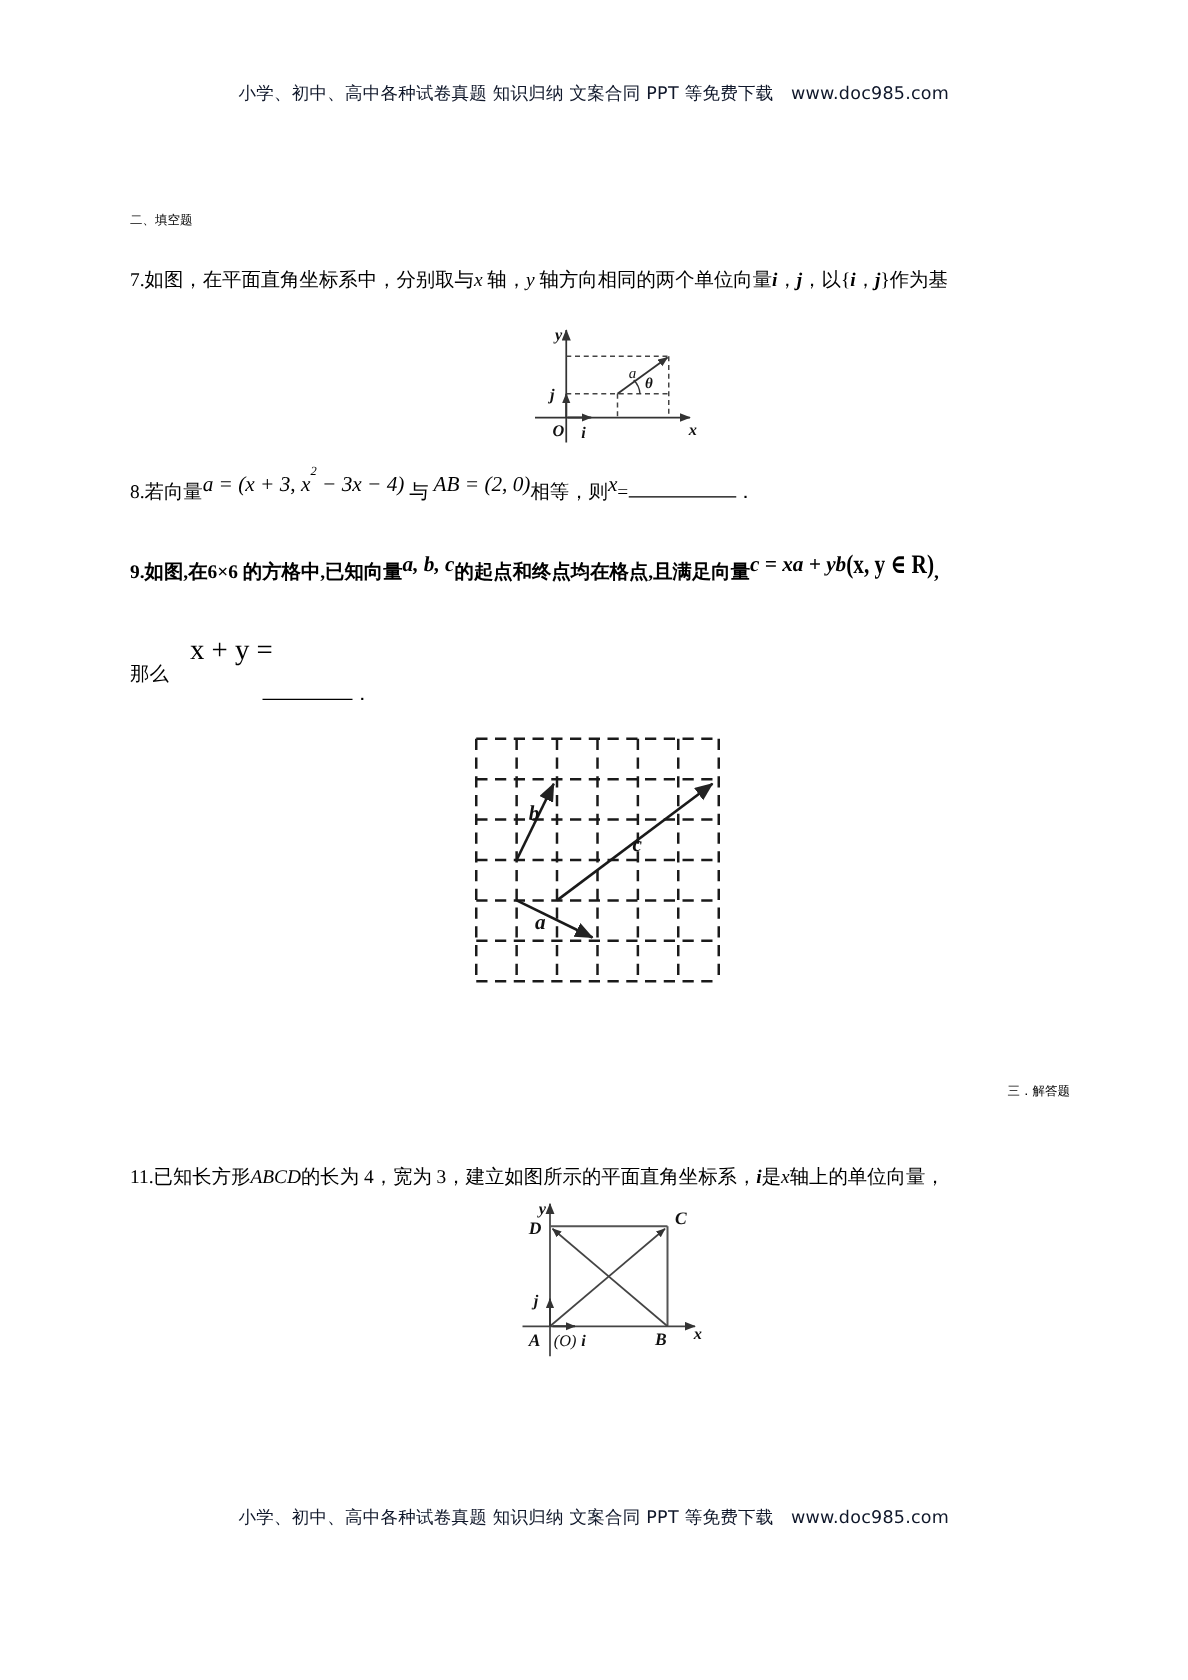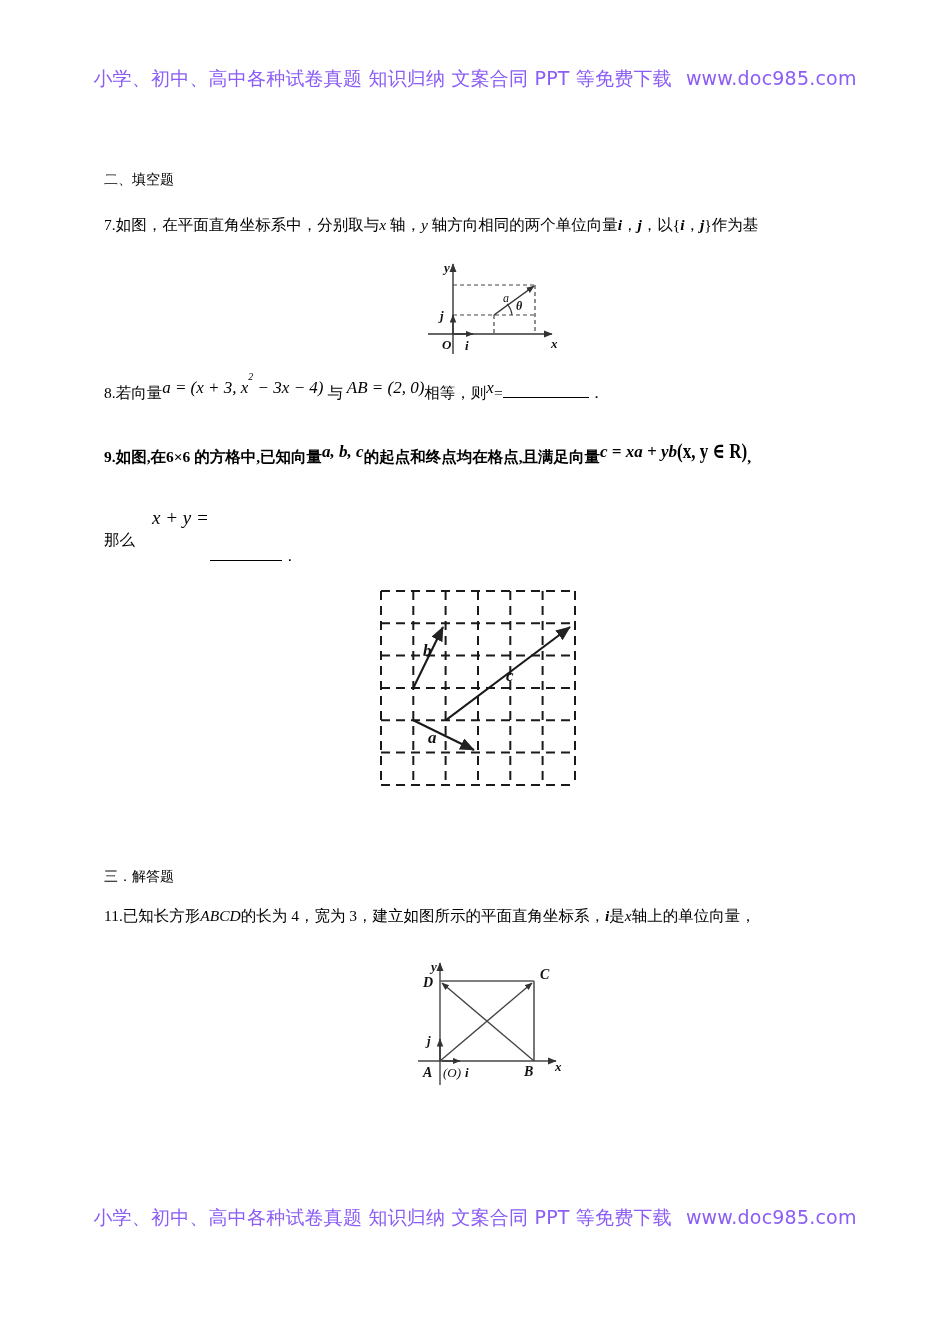--- a/index.html
+++ b/index.html
@@ -22,39 +22,39 @@
     width: 950px;
     height: 1344px;
   }
 
   
   .wm {
     position: absolute;
     left: 0; width: 950px;
     text-align: center;
     font-family: "DejaVu Sans", "Liberation Sans", sans-serif;
-    font-size: 19px;
-    color: #8b5cf6;
+    font-size: 14px;
+    color: #0f172a;
     letter-spacing: .2px;
     white-space: nowrap;
   }
   .wm-head { top: 66px; }
   .wm-foot { top: 1205px; }
   .wm .url { margin-left: 14px; }
 
   
   .content {
     position: absolute;
     left: 104px;
     top: 0;
     width: 752px;
   }
 
   .sec-head {
-    font-size: 14px;
+    font-size: 10px;
     line-height: 1.55;
     margin: 0;
   }
 
   .qline {
     font-size: 15.5px;
     line-height: 1.95;
     margin: 0;
     text-align: justify;
   }
@@ -81,22 +81,21 @@
   .mth sup { font-size: 10px; font-style: italic; top: -.65em; position: relative; }
   .mth .paren {
     font-style: normal;
     display: inline-block;
     transform: scaleY(1.25);
     transform-origin: center;
   }
 
   .mth-blk {
     font-family: "Liberation Serif", "DejaVu Serif", serif;
-    font-style: italic;
-    font-size: 19px;
+    font-size: 23px;
     white-space: nowrap;
   }
 
   
   .fig { position: absolute; }
 
   .fig-q9 { left: 373px; top: 583px; }
   .fig-q7 { left: 420px; top: 258px; }
   .fig-q11 { left: 412px; top: 957px; }
 </style>
@@ -129,25 +128,25 @@
 
     <div style="position:absolute; top:505px; left:0; width:752px;">
       <span class="mth-blk" style="position:absolute; left:48px; top:2px;">x + y =</span>
       <span class="qline" style="position:absolute; left:0; top:20px;">那么</span>
       <span style="position:absolute; left:106px; top:36px;"><span class="blank-m"></span><span class="qline">．</span></span>
     </div>
 
     <div style="position:absolute; top:802px; left:0; width:752px;">
     </div>
 
-    <div style="position:absolute; top:866px; left:0; width:752px;">
+    <div style="position:absolute; top:866px; left:0; width:752px;text-align:right;">
       <p class="sec-head">三．解答题</p>
     </div>
 
-    <div style="position:absolute; top:901px; left:0; width:752px;">
+    <div style="position:absolute; top:927px; left:0; width:752px;">
       <p class="qline"><span>11.</span><span>已知长方形</span><i class="it">ABCD</i><span>的长为 4，宽为 3，建立如图所示的平面直角坐标系，</span><b class="v">i</b><span>是</span><i class="it">x</i><span>轴上的单位向量，</span></p>
     </div>
 
   </div>
 
   <div class="fig fig-q7">
     <svg width="150" height="100" viewBox="0 0 150 100">
       <defs>
         <marker id="ah" markerWidth="7" markerHeight="7" refX="6" refY="2.6" orient="auto">
           <path d="M0,0 L6.5,2.6 L0,5.2 Z" fill="#333"></path>

